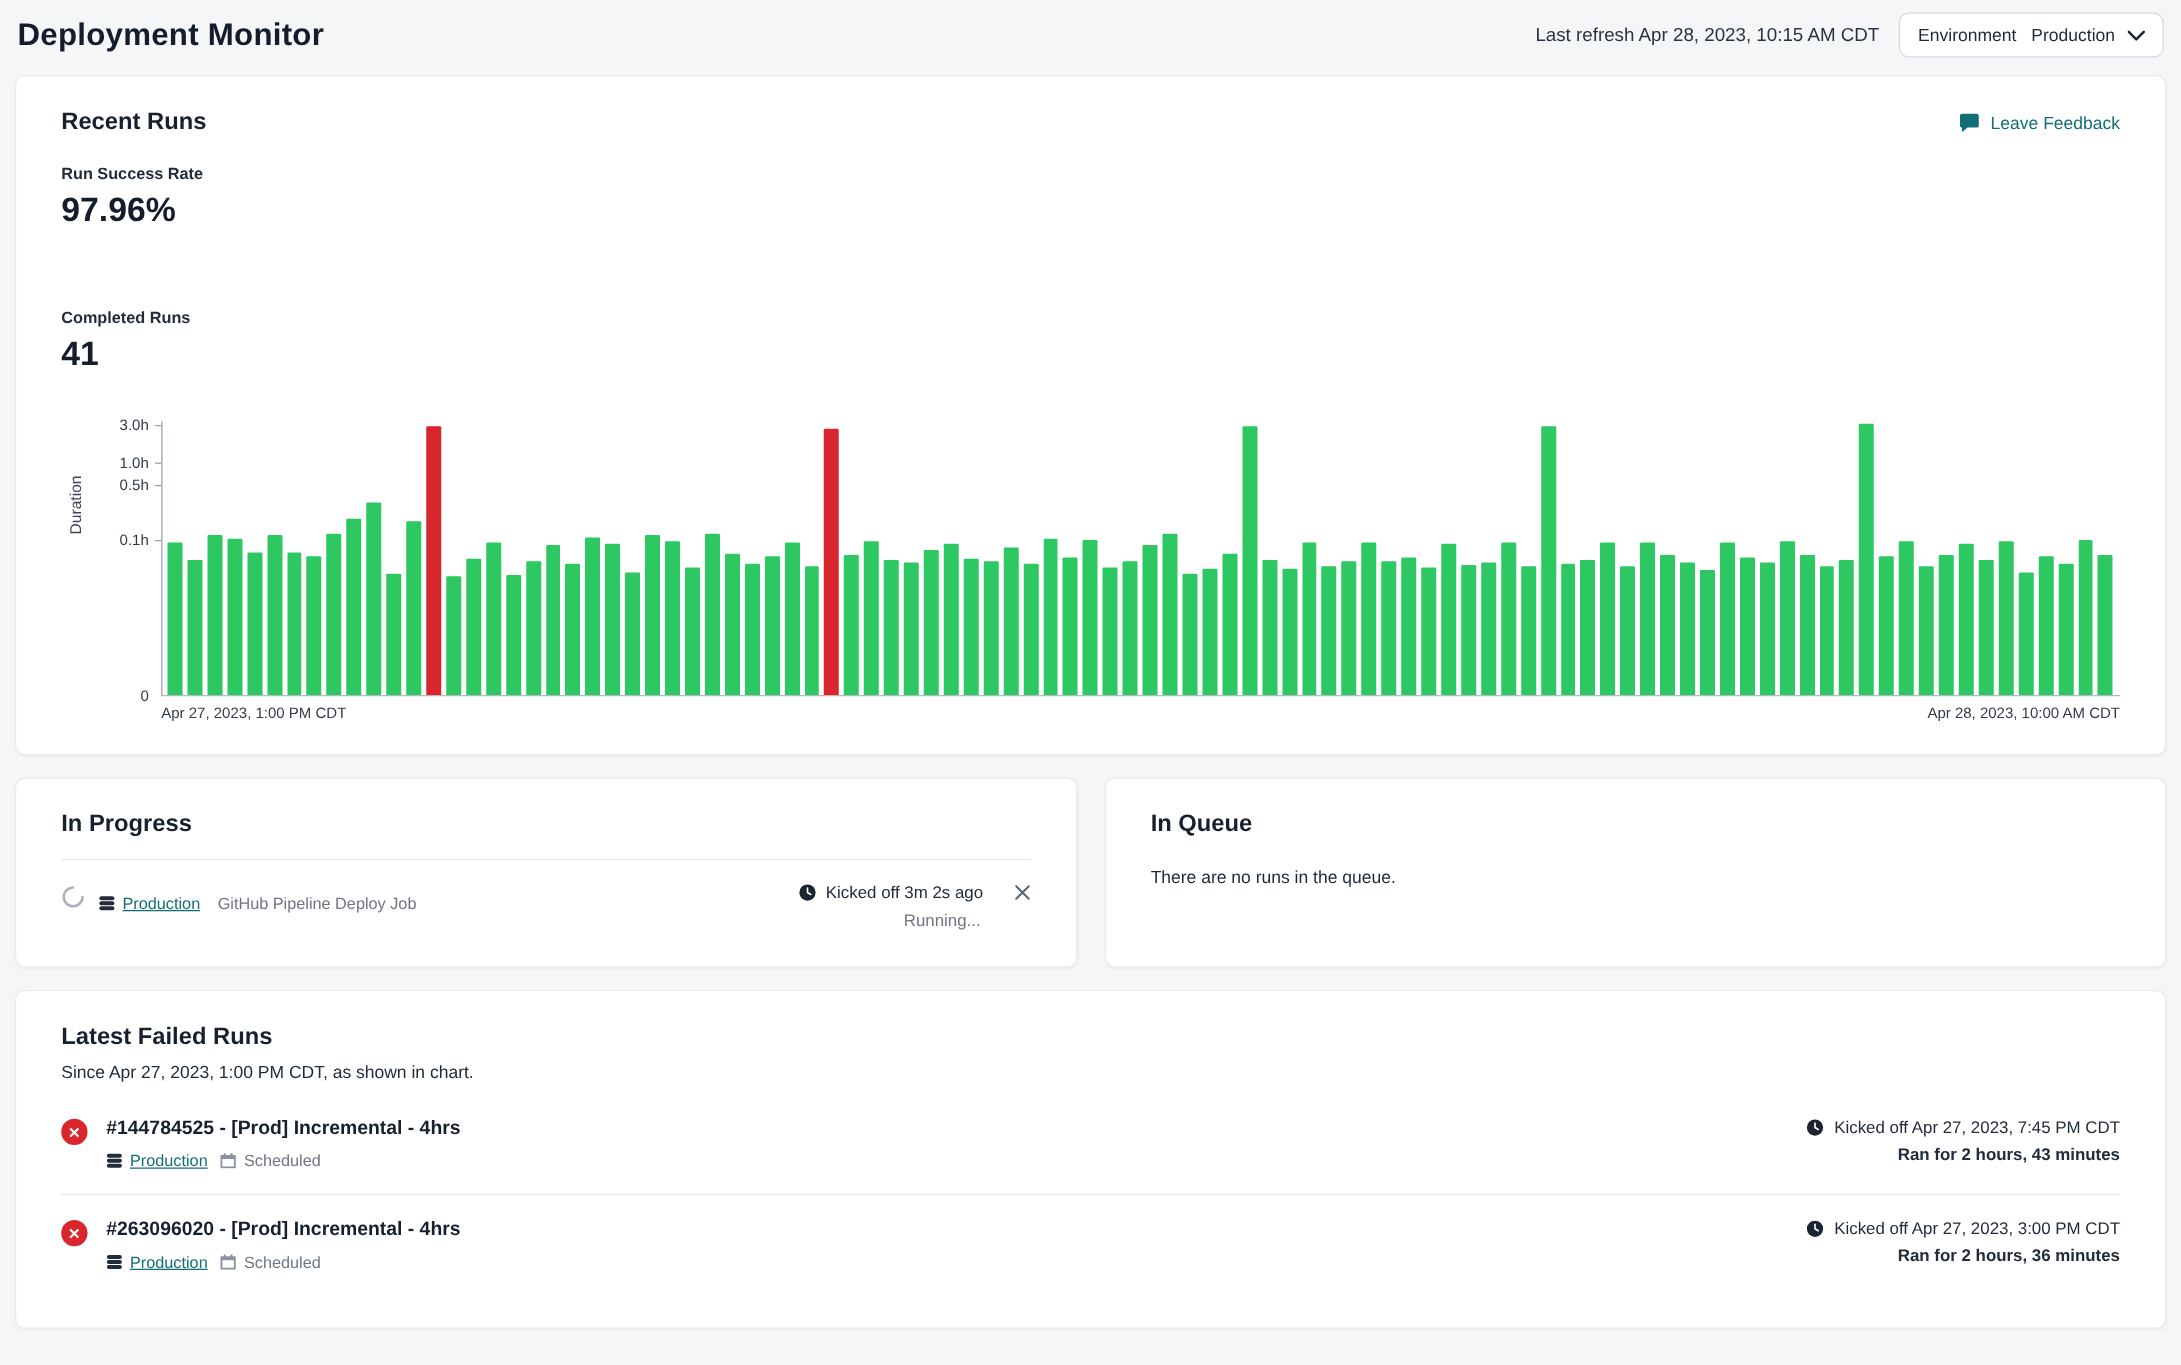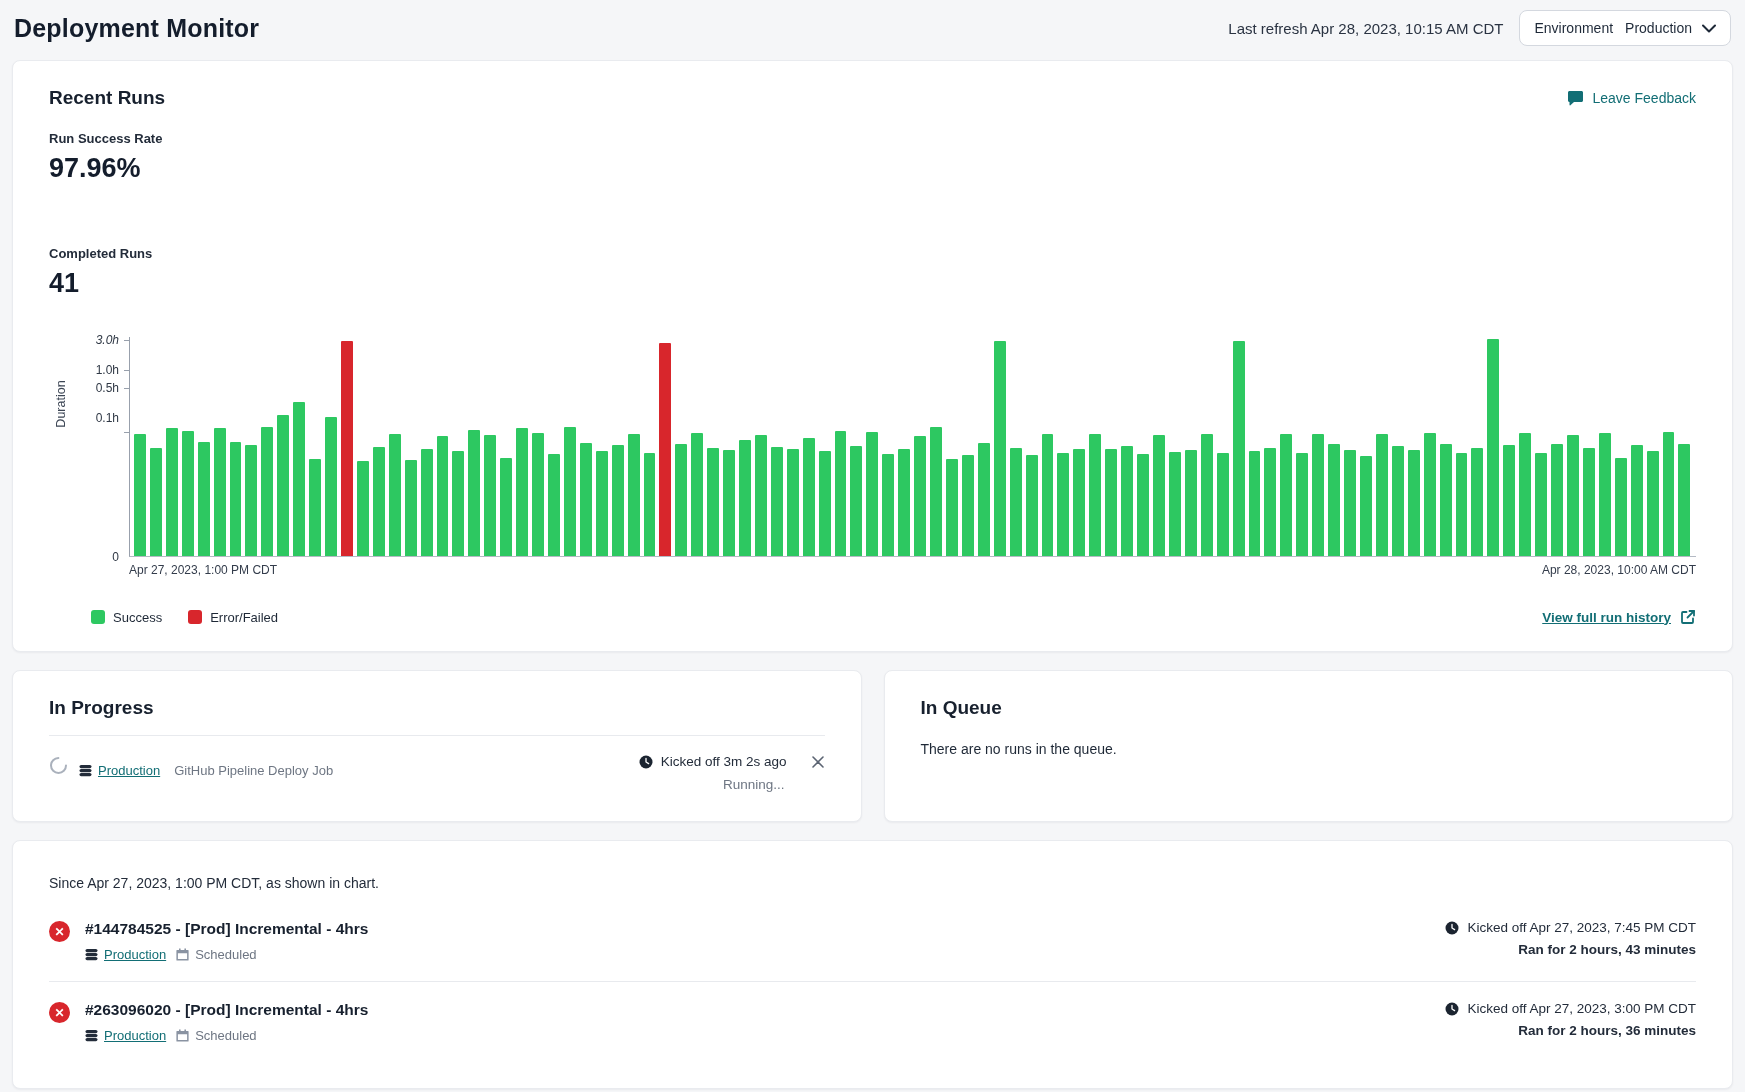--- a/index.html
+++ b/index.html
@@ -148,27 +148,27 @@
         <div class="stat-label">Completed Runs</div>
         <div class="stat-value">41</div>
       </div>
     </div>
 
     <div class="chart-area">
       <div class="ylabel-col">
         <span class="ylabel">Duration</span>
       </div>
       <div class="yaxis-gutter">
-          <span class="ytick-label" style="top: 2.67992px; font-style: italic;">3.0h</span>
+          <span class="ytick-label" style="top: 2.67992px;">3.0h</span>
           <span class="ytick-mark" style="top: 2.67992px;"></span>
           <span class="ytick-label" style="top: 32.5px;">1.0h</span>
           <span class="ytick-mark" style="top: 32.5px;"></span>
           <span class="ytick-label" style="top: 51.3144px;">0.5h</span>
           <span class="ytick-mark" style="top: 51.3144px;"></span>
-          <span class="ytick-label" style="top: 81px;">0.1h</span>
+          <span class="ytick-label" style="top: 95px;">0.1h</span>
           <span class="ytick-mark" style="top: 95px;"></span>
           <span class="ytick-label" style="top: 220px;">0</span>
         </div>
       <div class="plot">
           <div class="bar" style="height: 122px; background: rgb(45, 200, 97);"></div>
           <div class="bar" style="height: 108px; background: rgb(45, 200, 97);"></div>
           <div class="bar" style="height: 128px; background: rgb(45, 200, 97);"></div>
           <div class="bar" style="height: 125px; background: rgb(45, 200, 97);"></div>
           <div class="bar" style="height: 114px; background: rgb(45, 200, 97);"></div>
           <div class="bar" style="height: 128px; background: rgb(45, 200, 97);"></div>
@@ -264,42 +264,20 @@
           <div class="bar" style="height: 105px; background: rgb(45, 200, 97);"></div>
           <div class="bar" style="height: 124px; background: rgb(45, 200, 97);"></div>
           <div class="bar" style="height: 112px; background: rgb(45, 200, 97);"></div>
         </div>
     </div>
     <div class="xlabels">
       <span>Apr 27, 2023, 1:00 PM CDT</span>
       <span>Apr 28, 2023, 10:00 AM CDT</span>
     </div>
 
-    <div class="chart-footer">
-      <div class="legend">
-        <div class="legend-item">
-          <span class="swatch" style="background: rgb(45, 200, 97);"></span>
-          <span>Success</span>
-        </div>
-        <div class="legend-item">
-          <span class="swatch" style="background: rgb(216, 38, 44);"></span>
-          <span>Error/Failed</span>
-        </div>
-      </div>
-      <div class="view-history">
-        <span class="lbl">View full run history</span>
-        <span>
-          <svg width="16" height="16" viewBox="0 0 16 16" fill="none" stroke="#126e75" stroke-width="1.8" stroke-linecap="round" stroke-linejoin="round">
-              <path d="M13 9.5V13a1 1 0 0 1-1 1H3a1 1 0 0 1-1-1V4a1 1 0 0 1 1-1h3.5"></path>
-              <path d="M9.5 2H14v4.5"></path>
-              <path d="M14 2 7.5 8.5"></path>
-            </svg>
-        </span>
-      </div>
-    </div>
   </section>
 
   <div class="two-col">
     <section class="card">
       <h2>In Progress</h2>
       <div class="divider"></div>
       <div class="run-row">
         <div class="spinner-col">
           <svg width="19" height="19" viewBox="0 0 19 19">
               <circle cx="9.5" cy="9.5" r="7.5" fill="none" stroke="#aab1bc" stroke-width="2" stroke-linecap="round" stroke-dasharray="35 12"></circle>
@@ -340,20 +318,21 @@
       </div>
     </section>
 
     <section class="card">
       <h2>In Queue</h2>
       <div class="queue-empty">There are no runs in the queue.</div>
     </section>
   </div>
 
   <section class="card failed-card">
+    <h2>Latest Failed Runs</h2>
     <div class="failed-sub">Since Apr 27, 2023, 1:00 PM CDT, as shown in chart.</div>
 
     <div class="failed-rows">
       <div class="failed-row">
         <div class="badge-col">
           <div class="fail-badge">✕</div>
         </div>
         <div class="run-main">
           <div class="run-title">#144784525 - [Prod] Incremental - 4hrs</div>
           <div class="tag-line">

